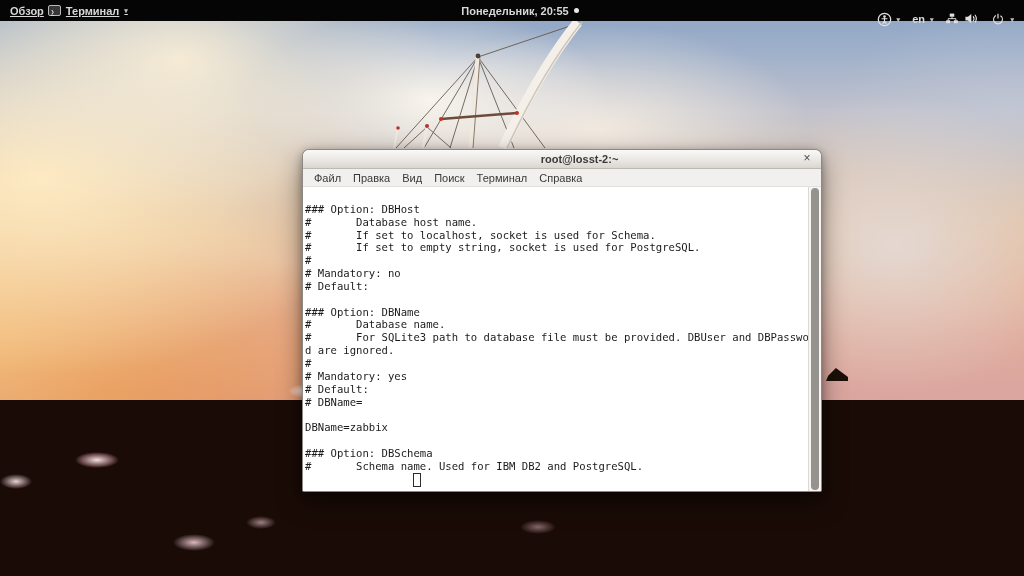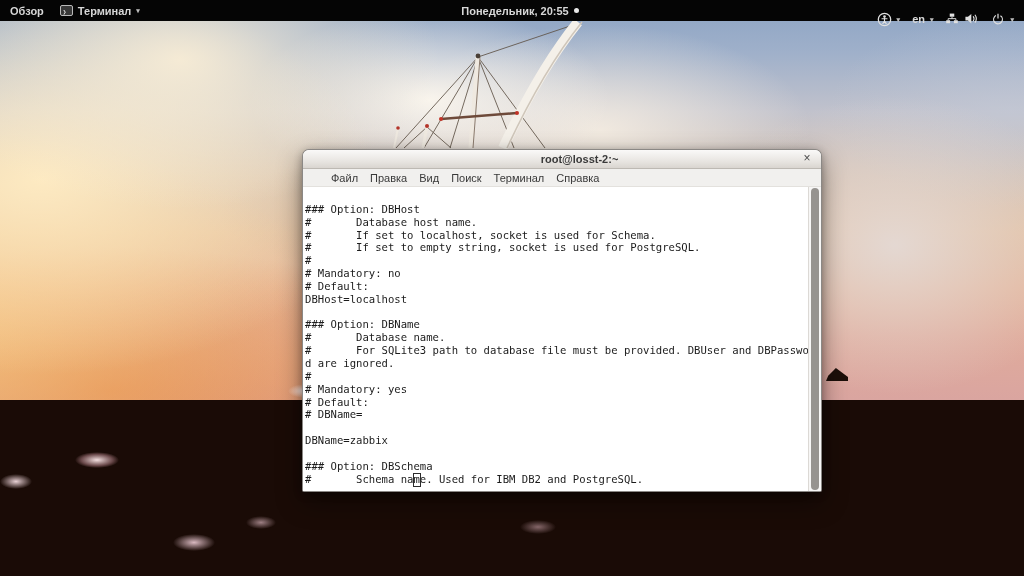--- a/index.html
+++ b/index.html
@@ -37,21 +37,21 @@
       linear-gradient(188deg,#bd7a42 0%,#8f512c 16%,#55281636%,#3c1d11 36%,#241009 60%,#1a0b06 82%,#230f08 100%);
   }
   .foam{position:absolute;border-radius:50%;}
   .rock{position:absolute;left:826px;top:368px;width:22px;height:13px;background:#1c0f09;
         clip-path:polygon(45% 0,100% 70%,100% 100%,0 100%,10% 60%);}
   
   .topbar{
     position:absolute;left:0;top:0;width:1024px;height:21px;background:#050505;
     display:flex;align-items:center;color:#d8d8d8;font-size:11px;font-weight:bold;
   }
-  .tb-left{display:flex;align-items:flex-end;gap:16px;margin-left:10px;}
+  .tb-left{display:flex;align-items:flex-end;gap:4px;margin-left:10px;text-decoration:underline;}
   .tb-item{display:flex;align-items:center;gap:5px;cursor:default;}
   .caret{font-size:7px;color:#bdbdbd;line-height:1;}
   .term-ico{width:13px;height:11px;background:#383838;border:1px solid #b9b9b9;border-radius:2px;
             display:flex;align-items:flex-end;padding:0 0 1px 2px;box-sizing:border-box;}
   .term-ico span{color:#e6e6e6;font-size:6px;line-height:5px;font-family:"DejaVu Sans Mono",monospace;}
   .tb-center{position:absolute;left:16px;right:0;display:flex;justify-content:center;align-items:center;gap:6px;}
   .dot{width:5px;height:5px;border-radius:50%;background:#e8e8e8;}
   .tb-right{margin-left:auto;display:flex;align-items:center;gap:12px;margin-right:10px;margin-top:17px;}
   .tb-right svg{display:block;}
   
@@ -67,21 +67,21 @@
     border-bottom:1px solid #bdb9b3;position:relative;
     display:flex;align-items:center;justify-content:center;
   }
   .title{font-size:11px;font-weight:bold;color:#3a3a3a;margin-left:35px;}
   .close-btn{
     position:absolute;right:7px;top:1px;width:14px;height:14px;
     color:#4d4d4d;font-size:12px;line-height:14px;text-align:center;cursor:default;
   }
   .menubar{
     height:17px;flex:0 0 17px;background:#f1f0ee;display:flex;align-items:center;
-    padding-left:22px;border-bottom:1px solid #e3e1dd;
+    padding-left:5px;border-bottom:1px solid #e3e1dd;
   }
   .menu-item{font-size:11px;color:#393939;padding:1px 6px;cursor:default;}
   .content{
     position:relative;flex:1;background:#ffffff;overflow:hidden;
     font-family:"DejaVu Sans Mono","Liberation Mono",monospace;
     font-size:10.6px;color:#1b1b1b;padding:3px 9px 0 2px;
   }
   .tline{height:12.85px;line-height:12.85px;white-space:pre;}
   .cursor-box{position:absolute;width:6px;height:12px;border:1px solid #2b2b2b;background:transparent;}
   .scrollbar{
@@ -203,21 +203,20 @@
     <div class="content">
       <div>
           <div class="tline"></div>
           <div class="tline">### Option: DBHost</div>
           <div class="tline">#       Database host name.</div>
           <div class="tline">#       If set to localhost, socket is used for Schema.</div>
           <div class="tline">#       If set to empty string, socket is used for PostgreSQL.</div>
           <div class="tline">#</div>
           <div class="tline"># Mandatory: no</div>
           <div class="tline"># Default:</div>
-          <div class="tline">DBHost=localhost</div>
           <div class="tline"></div>
           <div class="tline">### Option: DBName</div>
           <div class="tline">#       Database name.</div>
           <div class="tline">#       For SQLite3 path to database file must be provided. DBUser and DBPasswor</div>
           <div class="tline">d are ignored.</div>
           <div class="tline">#</div>
           <div class="tline"># Mandatory: yes</div>
           <div class="tline"># Default:</div>
           <div class="tline"># DBName=</div>
           <div class="tline"></div>

